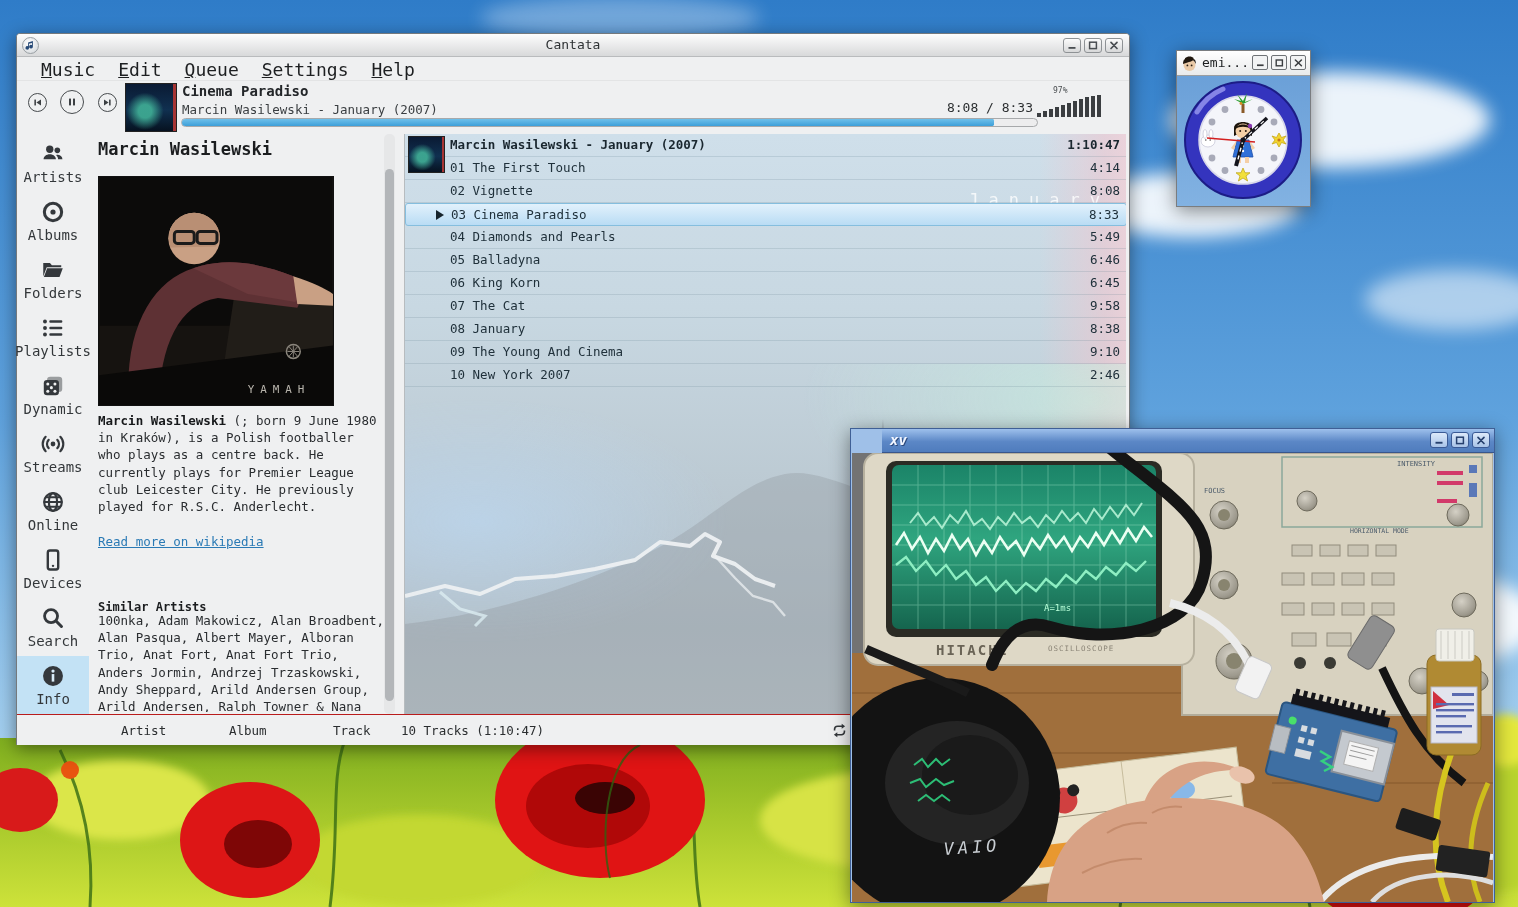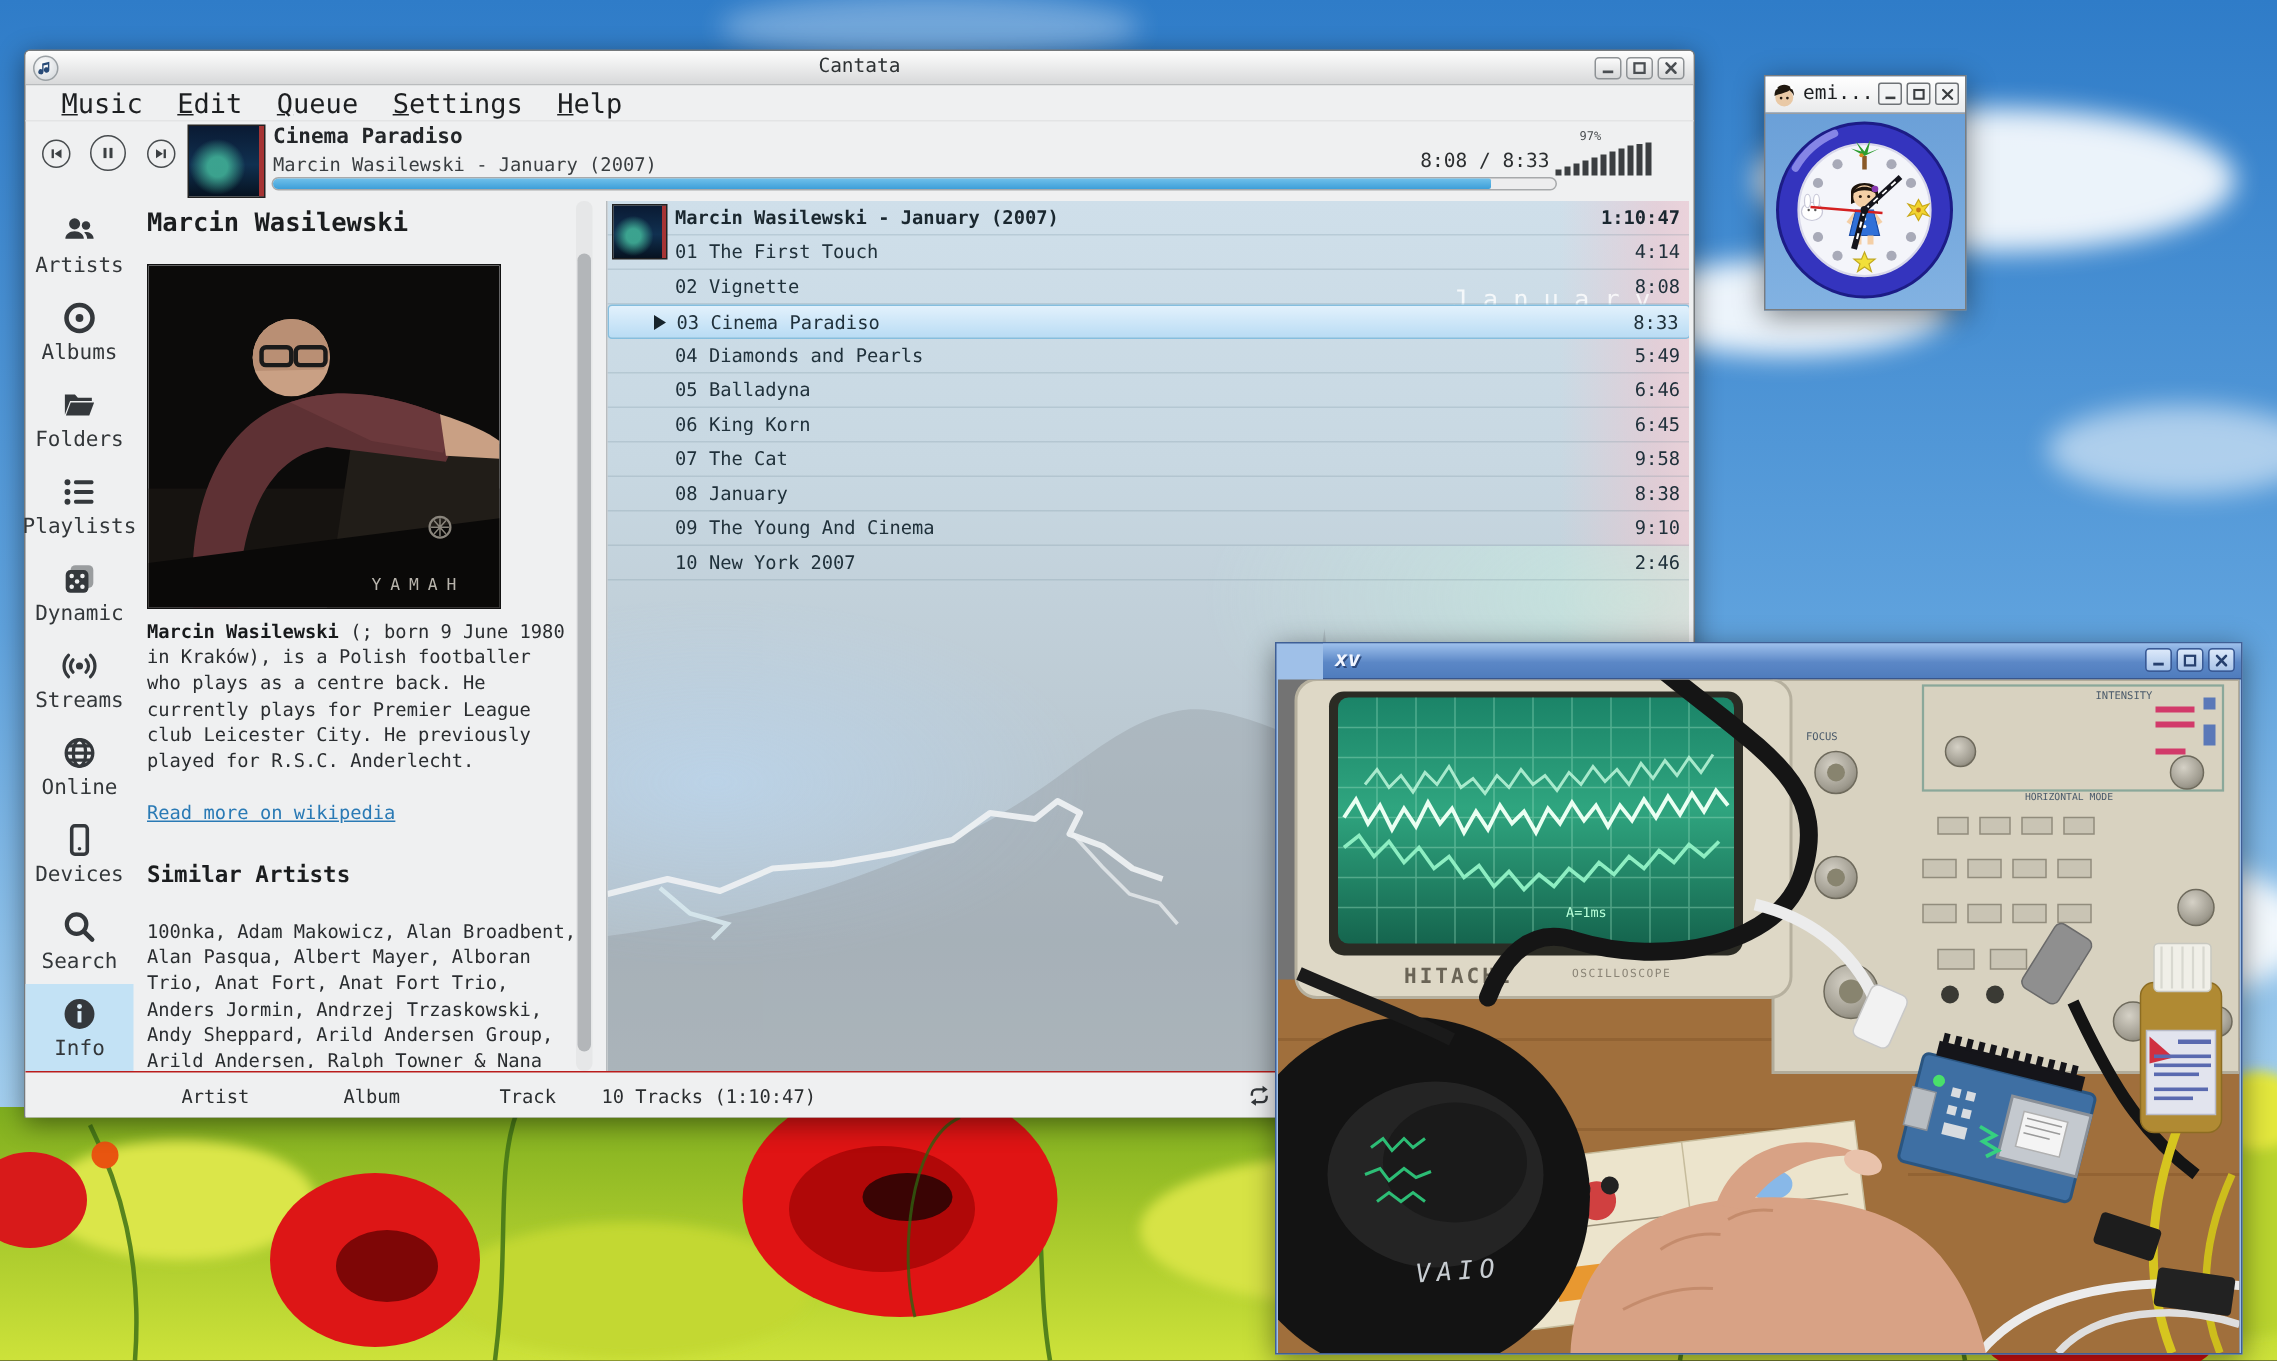--- a/index.html
+++ b/index.html
@@ -57,21 +57,21 @@
 
   
   .c-artist{position:absolute;left:72px;top:100px;width:312px;height:580px;overflow:hidden;}
   .artist-name{position:absolute;left:9px;top:5px;font-size:17px;font-weight:bold;color:#1b1d1f;}
   .artist-photo{position:absolute;left:9px;top:42px;width:236px;height:230px;border:1px solid #111;}
   .a-scroll{position:absolute;left:295px;top:0;width:11px;height:580px;background:#e6e7e8;border-radius:5px;}
   .a-thumb{position:absolute;left:1px;top:35px;width:9px;height:532px;background:#b3b6b9;border-radius:5px;}
   .bio{position:absolute;left:9px;top:278px;width:284px;font-size:12.5px;line-height:17.2px;color:#2a2d30;}
   .bio b{color:#17191b;}
   .wikilink{position:absolute;left:9px;top:400px;font-size:12.5px;color:#2a7ab5;text-decoration:underline;cursor:pointer;}
-  .sim-head{position:absolute;left:9px;top:440px;font-size:15px;font-weight:bold;color:#1b1d1f;}
+  .sim-head{position:absolute;left:9px;top:466px;font-size:12px;font-weight:bold;color:#1b1d1f;}
   .sim-text{position:absolute;left:9px;top:478px;width:290px;height:100px;font-size:12.5px;line-height:17.2px;color:#2a2d30;overflow:hidden;}
 
   
   .c-queue{position:absolute;left:387px;top:100px;width:722px;height:580px;overflow:hidden;
            border-left:1px solid #b7bcbf;
            background:
             linear-gradient(90deg, rgba(240,180,190,0) 88%, rgba(244,196,204,.55) 97%, rgba(246,205,212,.7) 100%),
             linear-gradient(180deg,#cfdfea 0%,#c8d8e2 30%,#bccad3 60%,#b3bfc7 85%,#b9c4ca 100%);}
   .q-scene{position:absolute;left:0;top:230px;width:722px;height:350px;opacity:.75;}
   .q-watermark{position:absolute;right:16px;top:56px;font-size:17px;letter-spacing:10px;

